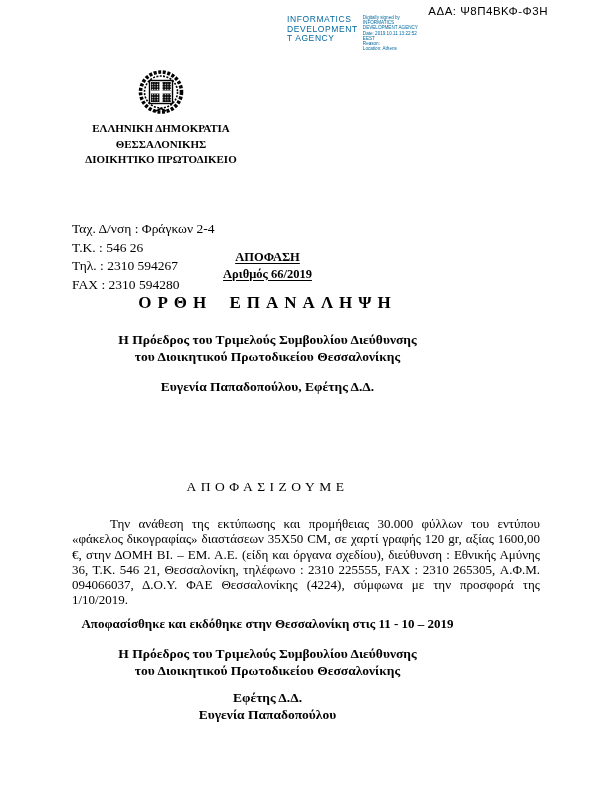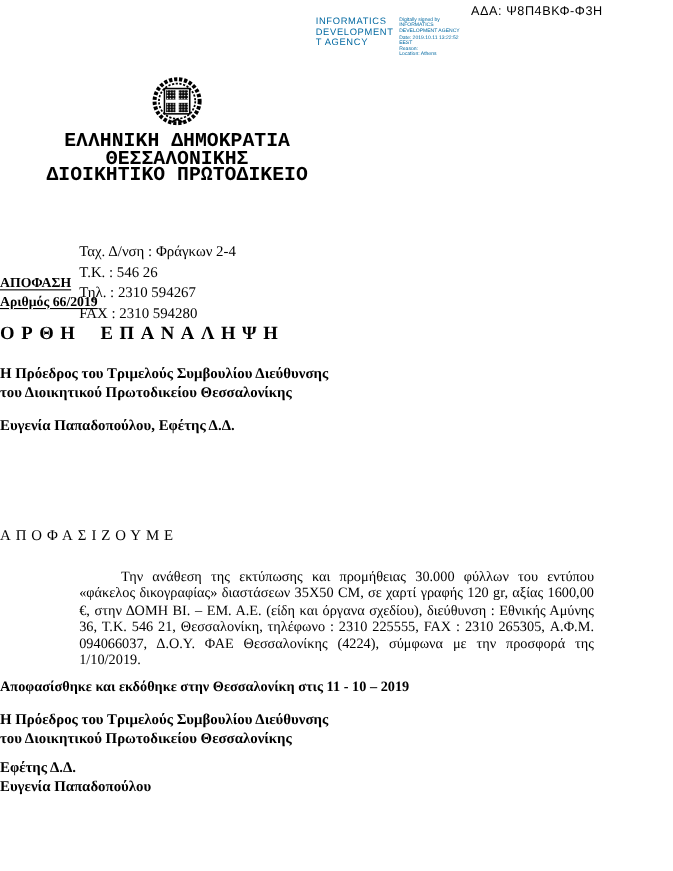--- a/index.html
+++ b/index.html
@@ -35,29 +35,29 @@
     width:64px;
   }
   
   .org-block{
     position:absolute;top:70px;left:40px;width:242px;
     text-align:center;
   }
   .emblem{display:inline-block;}
   .org-lines{
     margin-top:3px;
-    font-weight:bold;font-size:18px;line-height:15.5px;font-family:Liberation Mono, monospace;
+    font-weight:bold;font-size:11px;line-height:15.5px;
   }
   
   .contact{
     position:absolute;top:180px;left:72px;
     font-size:13.5px;line-height:18.5px;margin-top:40px;
   }
   
-  .centered{position:absolute;left:0;width:535px;text-align:left;}
+  .centered{position:absolute;left:0;width:535px;text-align:center;}
   .decision-head{top:249px;font-weight:bold;font-size:12.5px;line-height:16.5px;}
   .decision-head div{text-decoration:underline;text-underline-offset:2px;}
   .correction{
     top:293px;font-weight:bold;font-size:17px;
     letter-spacing:6px;word-spacing:7px;
     text-underline-offset:4px;
   }
   .issuer{top:331px;font-weight:bold;font-size:13.5px;line-height:17px;}
   .issuer-name{top:379px;font-weight:bold;font-size:13.5px;}
   .decide-heading{top:479px;font-weight:normal;font-size:13.5px;letter-spacing:4.5px;word-spacing:2px;}

